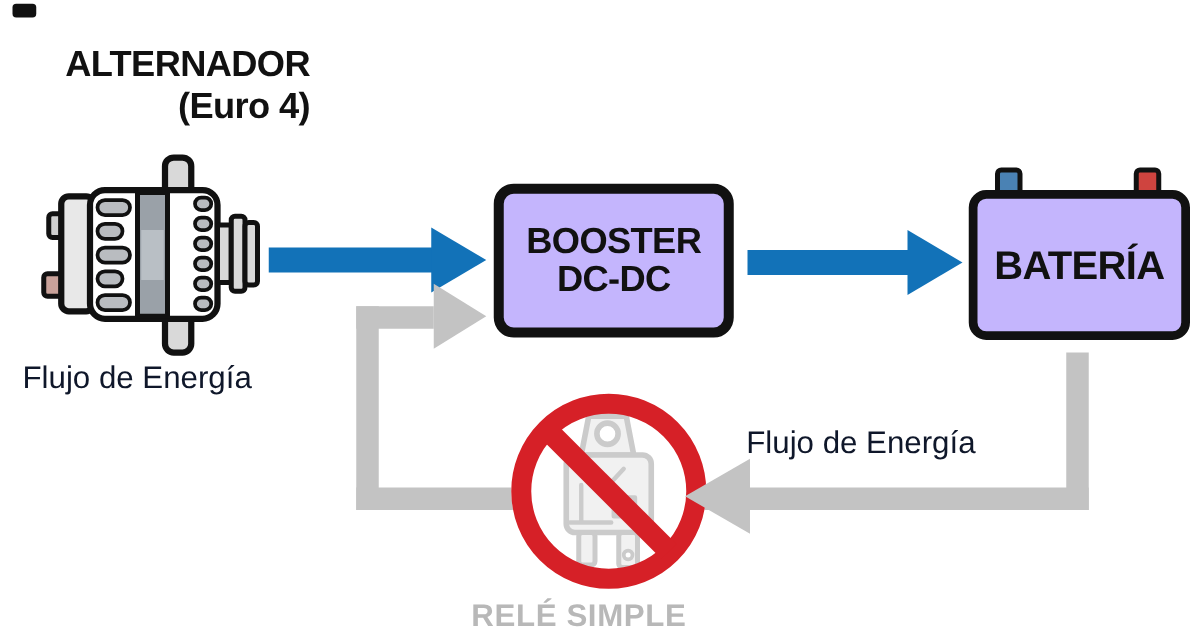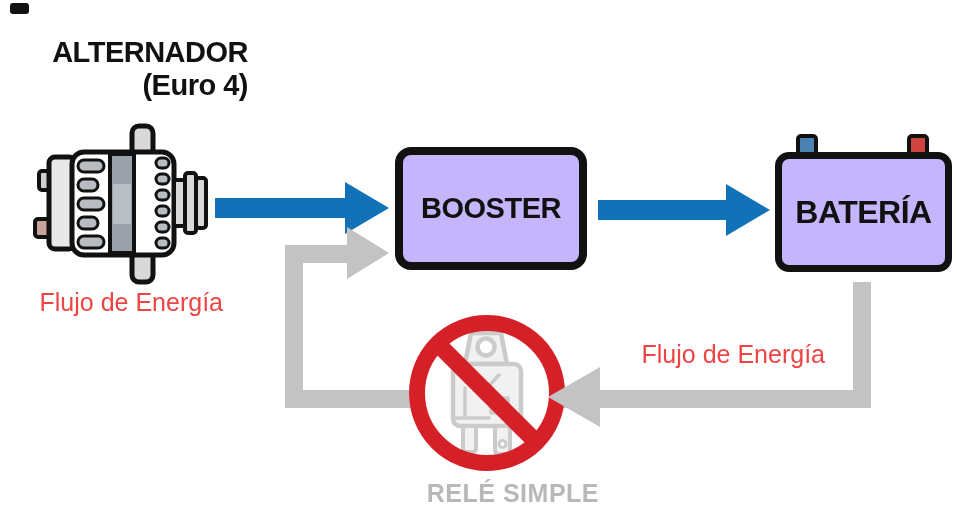--- a/index.html
+++ b/index.html
@@ -16,21 +16,21 @@
   }
   html,body{margin:0;padding:0;}
   body{background:var(--background);font-family:"Liberation Sans","DejaVu Sans",sans-serif;}
   .stage{position:relative;width:957px;height:515px;background:var(--background);overflow:hidden;}
   .abs{position:absolute;}
 
   .corner-mark{left:10px;top:3px;width:19px;height:11px;background:var(--outline);border-radius:3px;}
 
   .alt-title{left:8px;top:36px;width:240px;text-align:right;color:var(--outline);
              font-weight:800;font-size:29px;line-height:33px;letter-spacing:-0.5px;}
-  .flow-label{color:#ef4444;font-size:25px;font-weight:400;text-align:right;}
+  .flow-label{color:#0f172a;font-size:25px;font-weight:400;text-align:left;}
   .flow-left{left:18px;top:288px;width:205px;}
   .flow-return{left:597px;top:340px;width:228px;}
 
   
   .shaft{background:var(--flow_active);height:20px;}
   .shaft1{left:215px;top:198px;width:131px;}
   .shaft2{left:598px;top:200px;width:129px;}
   .head-right-blue{width:0;height:0;border-top:26px solid transparent;border-bottom:26px solid transparent;
                    border-left:44px solid var(--flow_active);}
   .head1{left:345px;top:182px;}
@@ -58,21 +58,21 @@
   .term-neg{left:796px;background:var(--terminal_negative);}
   .term-pos{left:907px;background:var(--terminal_positive);}
 
   
   .prohibition{left:409px;top:315px;width:156px;height:156px;border-radius:50%;background:#fff;z-index:2;}
   .ring{position:absolute;inset:0;box-sizing:border-box;border-radius:50%;border:16px solid var(--prohibition);}
   .slash{position:absolute;left:50%;top:50%;width:136px;height:17px;background:var(--prohibition);
          transform:translate(-50%,-50%) rotate(45deg);}
   .relay-svg{position:absolute;left:32px;top:15px;}
 
-  .relay-label{left:377px;top:479px;width:222px;text-align:right;color:var(--relay_label);
+  .relay-label{left:377px;top:479px;width:222px;text-align:left;color:var(--relay_label);
                font-weight:700;font-size:25px;letter-spacing:0.5px;}
 </style>
 </head>
 <body>
 
 <div class="stage">
 
   <div class="abs corner-mark"></div>
 
   <div class="abs alt-title">
@@ -111,20 +111,21 @@
 
   <div class="abs gray seg-top-h"></div>
   <div class="abs head-right-gray"></div>
   <div class="abs gray seg-left-v"></div>
   <div class="abs gray seg-bottom-h"></div>
   <div class="abs gray seg-right-v"></div>
   <div class="abs head-left-gray"></div>
 
   <div class="abs node-box booster">
     <div>BOOSTER</div>
+    <div>DC-DC</div>
   </div>
 
   <div class="abs shaft shaft2"></div>
   <div class="abs head-right-blue head2"></div>
 
   <div class="abs terminal term-neg"></div>
   <div class="abs terminal term-pos"></div>
   <div class="abs node-box battery">
     <div>BATERÍA</div>
   </div>

